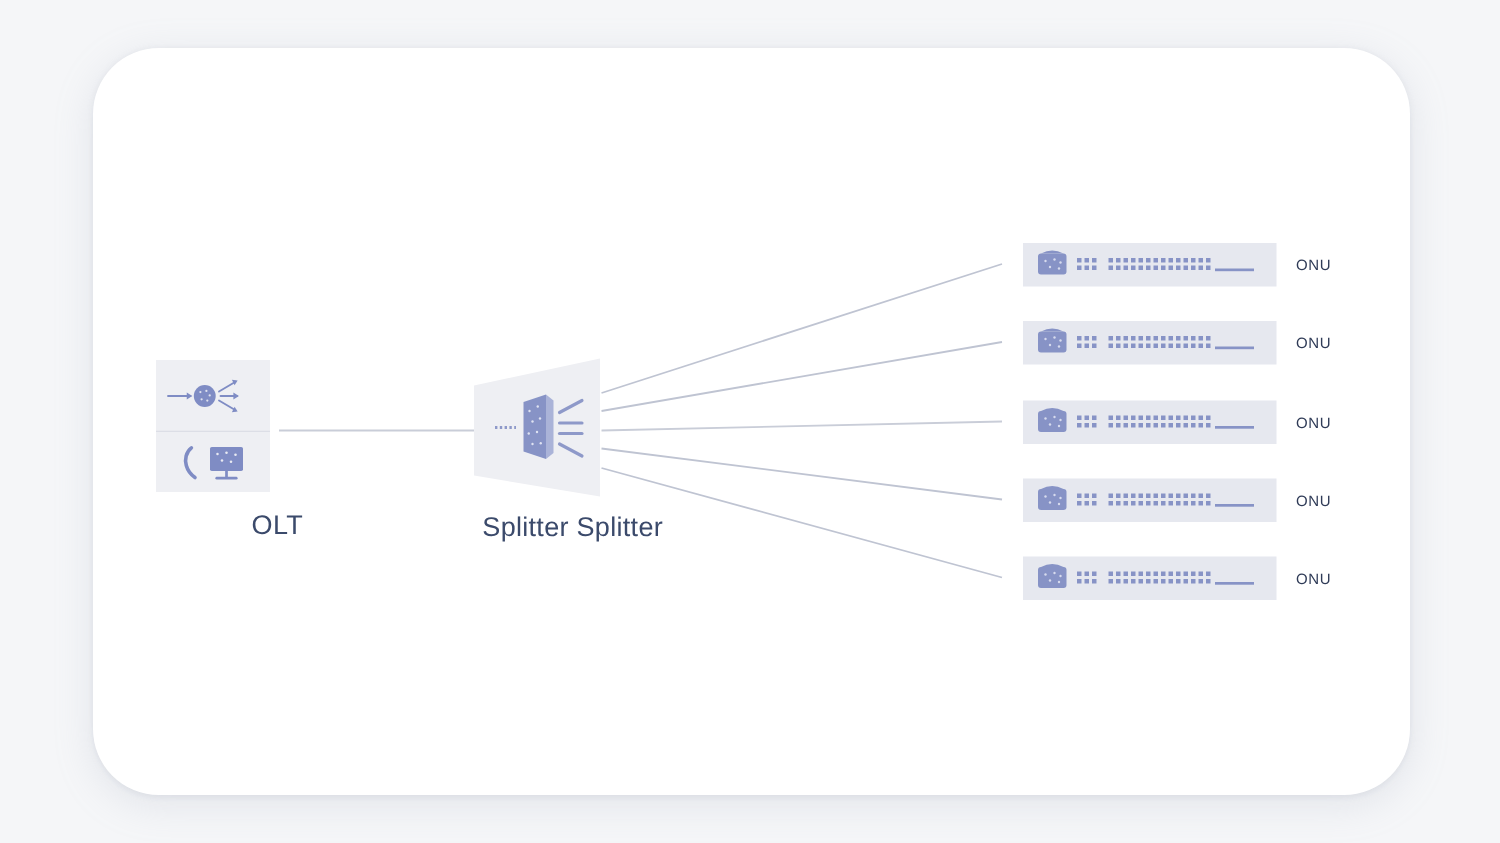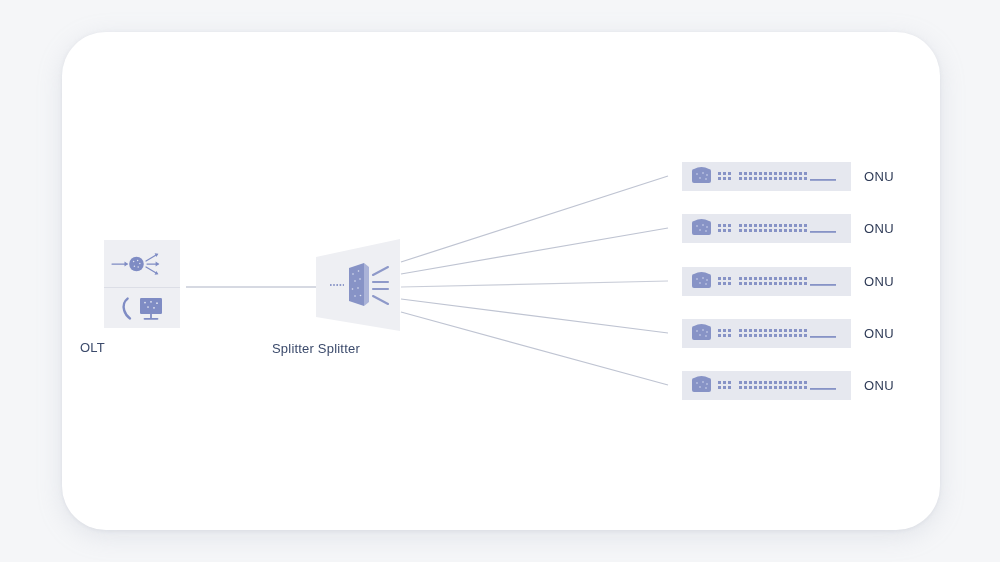--- a/index.html
+++ b/index.html
@@ -32,38 +32,38 @@
   #diagram {
     position: absolute;
     left: 0;
     top: 0;
     width: 1000px;
     height: 562px;
   }
   .node-label {
     position: absolute;
     color: #3b4a6b;
-    font-size: 13px;
+    font-size: 18px;
     letter-spacing: 0.2px;
     white-space: nowrap;
-    text-align: left;
+    text-align: right;
   }
   #olt-label {
     left: 80px;
     top: 340px;
     width: 122px;
   }
   #splitter-label {
     left: 272px;
     top: 341px;
     width: 170px;
   }
   .onu-label {
     color: #2f3b57;
-    font-size: 13px;
+    font-size: 10px;
     letter-spacing: 0.4px;
     white-space: nowrap;
   }
   .onu-row {
     position: absolute;
     left: 682px;
     width: 240px;
     height: 30px;
     display: flex;
     align-items: center;

